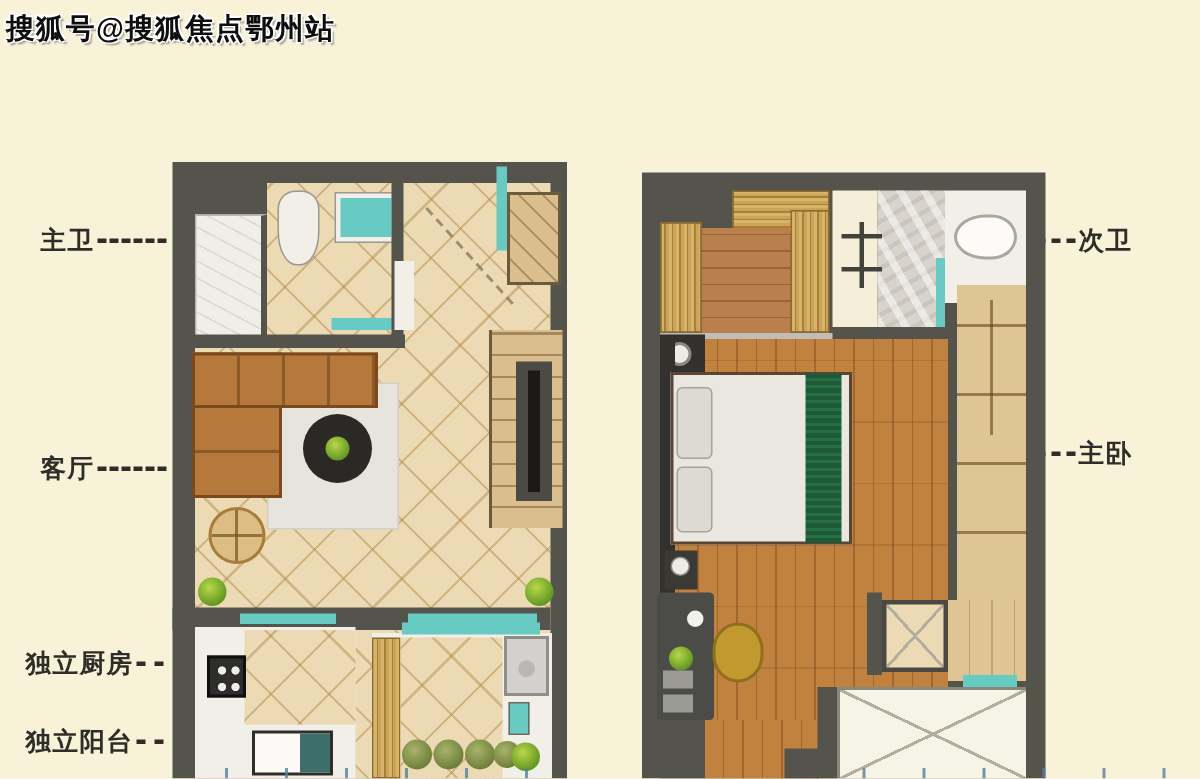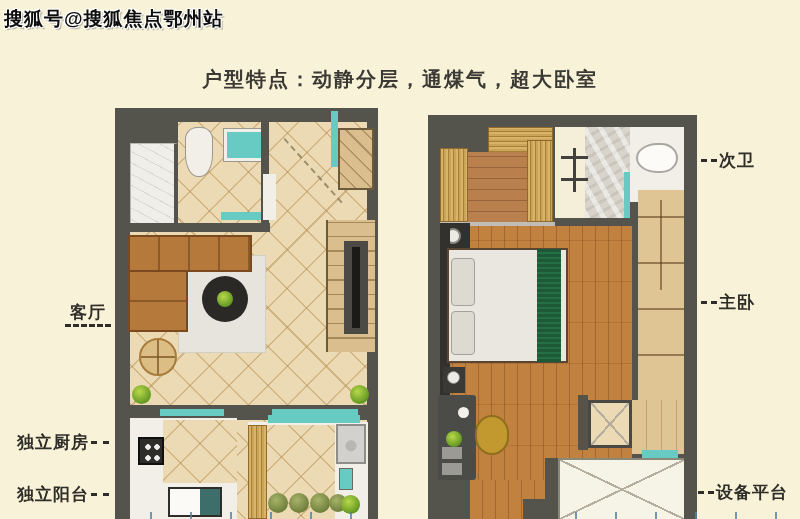--- a/index.html
+++ b/index.html
@@ -82,46 +82,45 @@
       linear-gradient(to bottom right, transparent calc(50% - 1px), #B3AE9D calc(50% - 1px) calc(50% + 1px), transparent calc(50% + 1px));
   }
   .tick{position:absolute; width:2px; height:7px; background:rgba(85,128,160,.8);}
 </style>
 </head>
 <body>
 
 <div class="stage">
 
   <div class="watermark">搜狐号@搜狐焦点鄂州站</div>
-  <div class="subtitle">户型特点：动静分层，通煤气，超大卧室</div>
-
-  <div class="callout" style="right:687px; top:301px;flex-direction:column;">
+
+  <div class="callout" style="right:687px; top:149px;">
+    <span>主卫</span>
+    <span class="dash" style="width:46px;"></span>
+  </div>
+  <div class="callout" style="right:687px; top:301px;">
     <span>客厅</span>
     <span class="dash" style="width:46px;"></span>
   </div>
   <div class="callout" style="right:689px; top:431px;">
     <span>独立厨房</span>
     <span class="dash" style="width:18px;"></span>
   </div>
   <div class="callout" style="right:689px; top:483px;">
     <span>独立阳台</span>
     <span class="dash" style="width:18px;"></span>
   </div>
 
   <div class="callout" style="left:689px; top:149px;">
     <span class="dash" style="width:26px;"></span>
     <span>次卫</span>
   </div>
   <div class="callout" style="left:689px; top:291px;">
     <span class="dash" style="width:26px;"></span>
     <span>主卧</span>
-  </div>
-  <div class="callout" style="left:686px; top:481px;">
-    <span class="dash" style="width:26px;"></span>
-    <span>设备平台</span>
   </div>
 
   <div class="plan" style="left:115px; top:108px; width:263px; height:411px;">
     <div class="tile" style="left:15px; top:14px; width:237px; height:397px;"></div>
     <div class="wall" style="left:15px; top:14px; width:48px; height:23px;"></div>
 
     <div class="shower" style="left:15px; top:35px; width:48px; height:88px;"></div>
     <div class="white-room" style="left:70px; top:19px; width:28px; height:50px; border:1px solid #9a978f; border-radius:12px 12px 45% 45%;"></div>
     <div class="white-room" style="left:108px; top:20px; width:42px; height:34px; border:1px solid #9a978f;"></div>
     <div class="teal" style="left:112px; top:24px; width:34px; height:26px;"></div>

